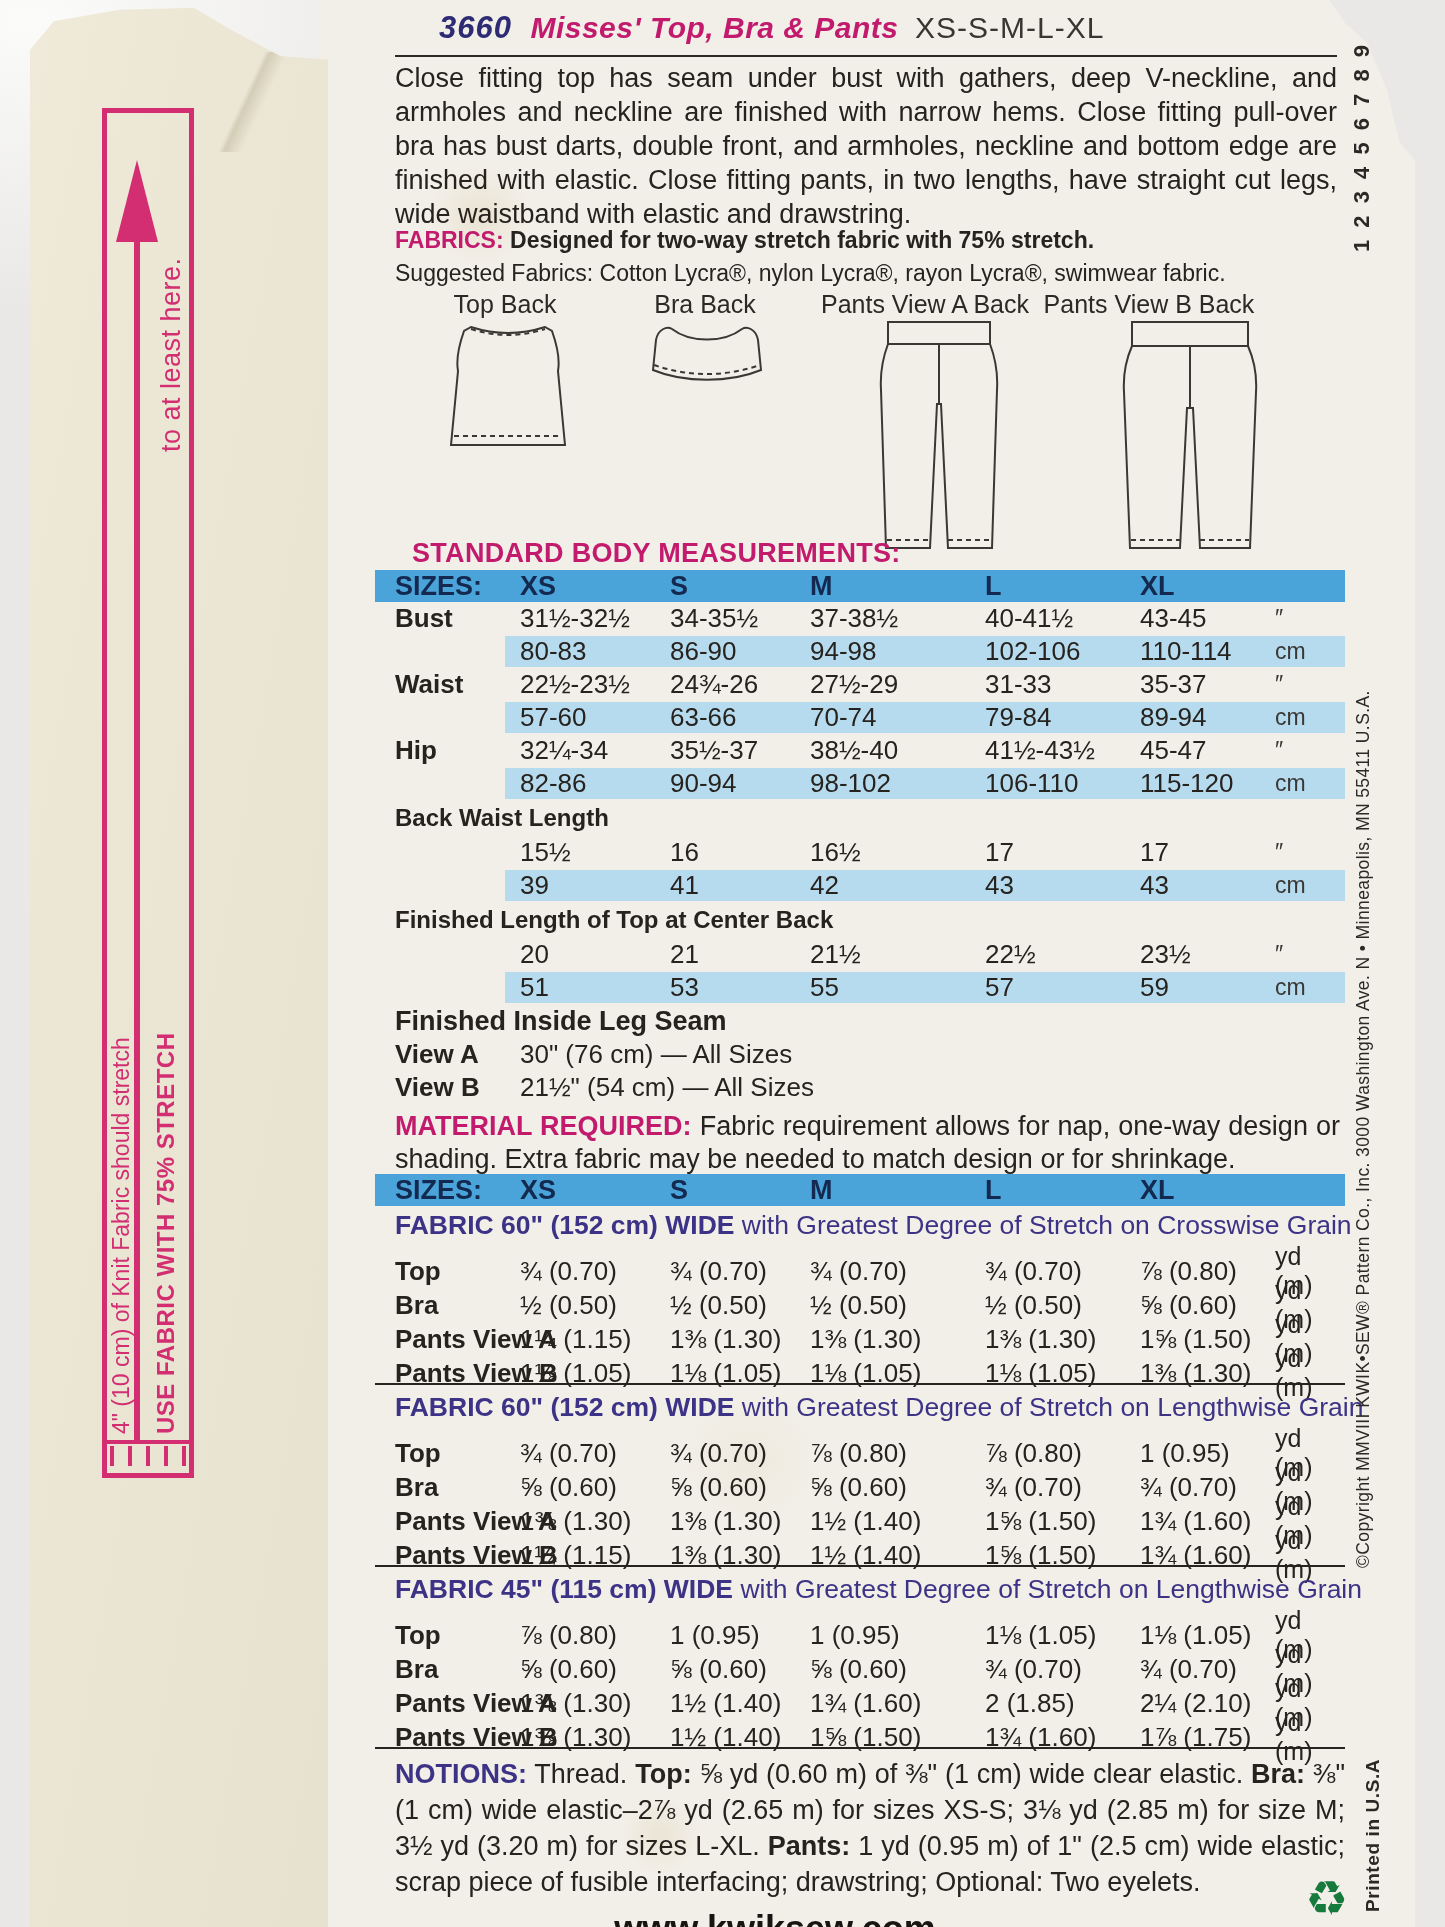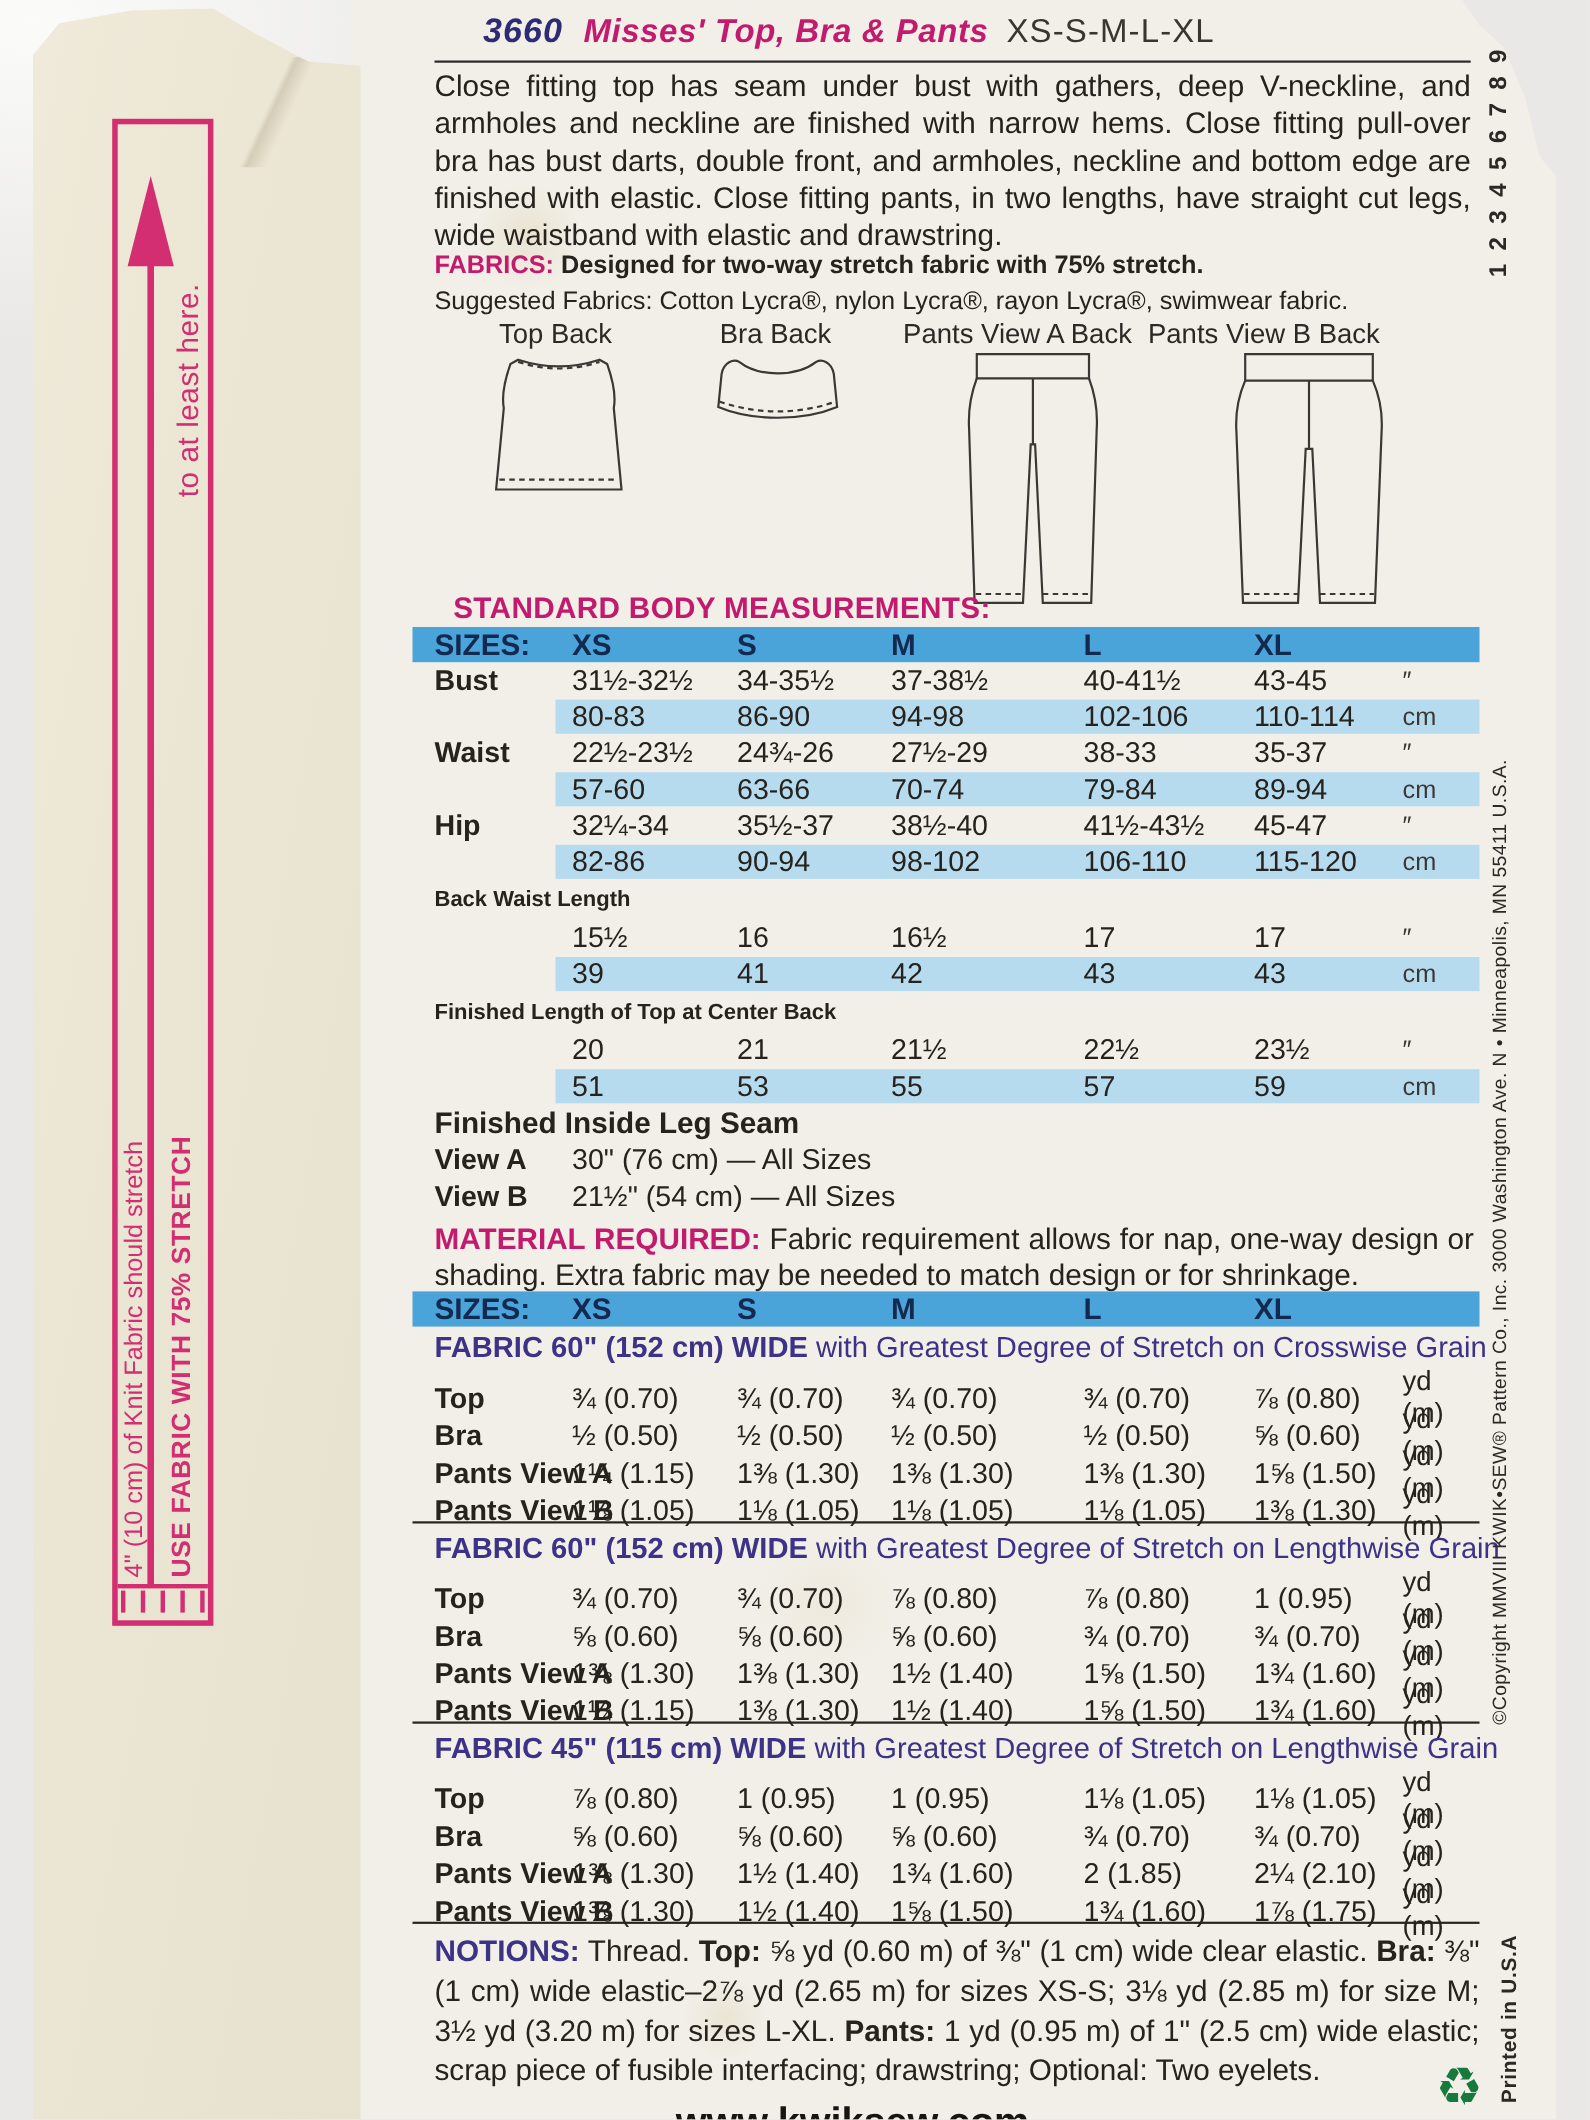--- a/index.html
+++ b/index.html
@@ -63,21 +63,21 @@
   .sec-title{position:absolute;left:92px;font-size:27px;font-weight:bold;color:#c21a6d;letter-spacing:.3px;}
   .grid7{display:grid;grid-template-columns:145px 150px 140px 175px 155px 135px 70px;}
   .sizes-band{background:#4ba4d9;height:32px;align-items:center;color:#13294f;font-weight:bold;font-size:27px;}
   .sizes-band .first{padding-left:20px;}
   .meas{position:absolute;left:55px;top:570px;width:970px;}
   .m-row{height:33px;position:relative;align-items:center;font-size:26px;}
   .m-row>span{position:relative;}
   .m-row .lbl{font-weight:bold;padding-left:20px;}
   .m-row.cmband::before{content:"";position:absolute;left:130px;right:0;top:1px;bottom:1px;background:#b7dbee;}
   .m-row .unit{font-size:23px;color:#3a3835;}
-  .m-label-row{height:36px;display:flex;align-items:center;font-weight:bold;font-size:20px;padding-left:20px;}
+  .m-label-row{height:36px;display:flex;align-items:center;font-weight:bold;font-size:24px;padding-left:20px;}
   .m-title-row{height:34px;display:flex;align-items:center;font-weight:bold;font-size:27px;padding-left:20px;}
   .m-row .spanval{grid-column:2/8;}
   .mr{position:absolute;left:75px;top:1110px;width:945px;font-size:27px;line-height:33px;text-align:justify;}
   .mr .mag{color:#c21a6d;font-weight:bold;}
   .band2{position:absolute;left:55px;top:1174px;width:970px;}
   .lower{position:absolute;left:55px;top:1210px;width:970px;}
   .ft-header{height:32px;font-size:26.5px;color:#3c3387;white-space:nowrap;padding-left:20px;}
   .ft-header .b{font-weight:bold;}
   .ft-row{height:34px;align-items:center;font-size:26px;}
   .ft-row .lbl{font-weight:bold;padding-left:20px;white-space:nowrap;overflow:visible;}
@@ -172,21 +172,21 @@
             <span>94-98</span>
             <span>102-106</span>
             <span>110-114</span>
             <span class="unit">cm</span>
           </div>
           <div class="grid7 m-row">
             <span class="lbl">Waist</span>
             <span>22½-23½</span>
             <span>24¾-26</span>
             <span>27½-29</span>
-            <span>38-33</span>
+            <span>31-33</span>
             <span>35-37</span>
             <span class="unit">″</span>
           </div>
           <div class="grid7 m-row cmband">
             <span class="lbl"></span>
             <span>57-60</span>
             <span>63-66</span>
             <span>70-74</span>
             <span>79-84</span>
             <span>89-94</span>

